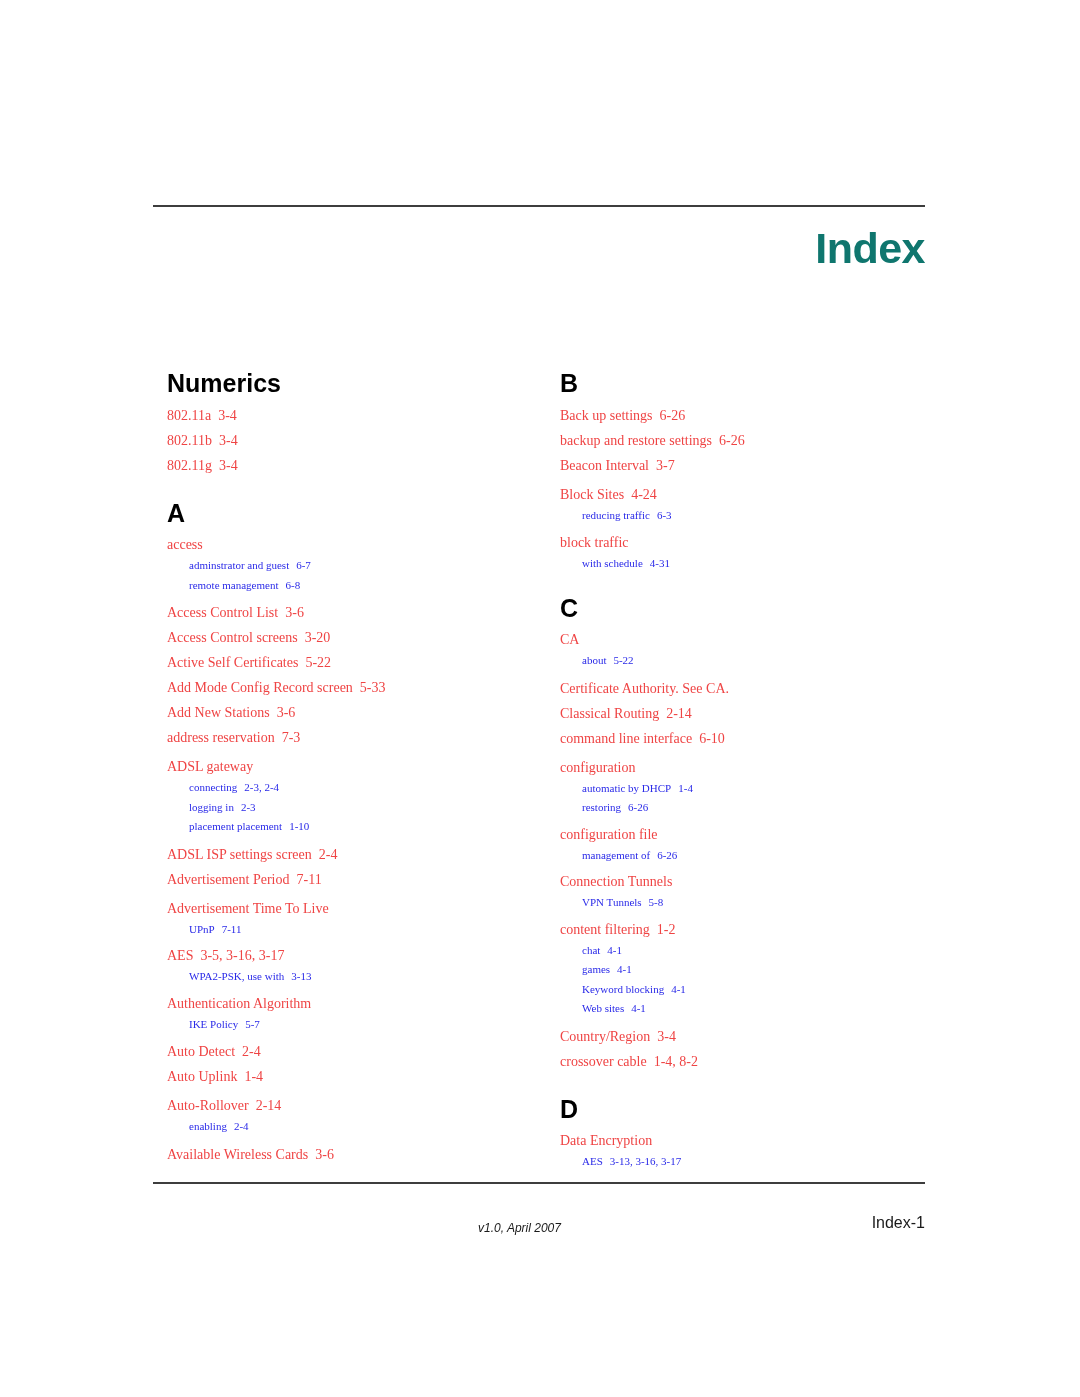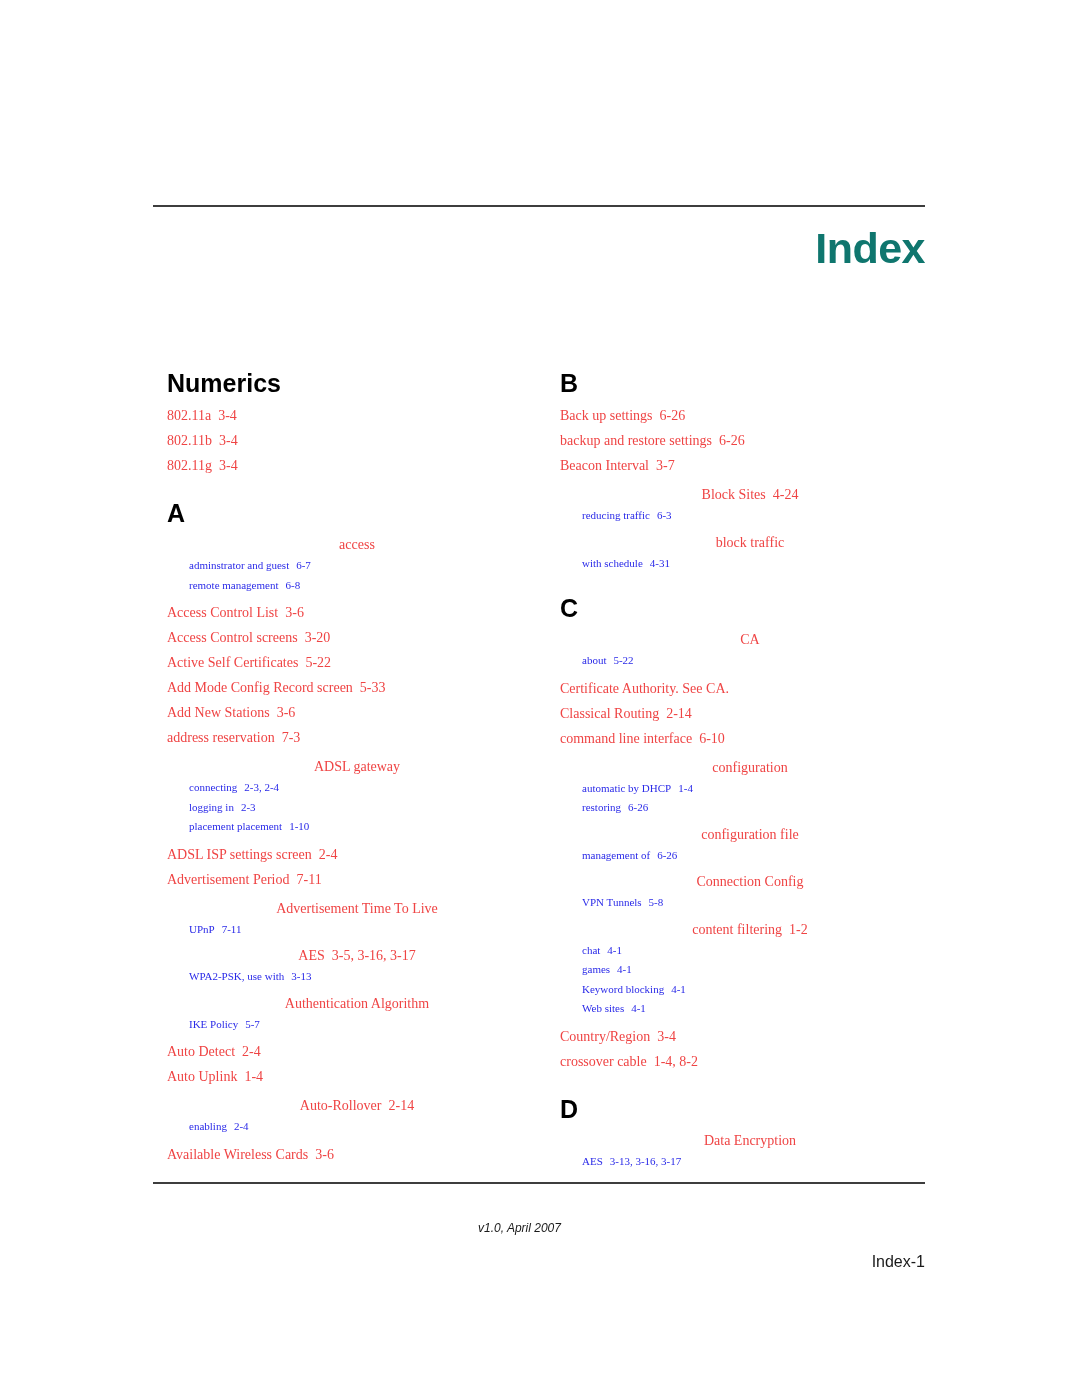--- a/index.html
+++ b/index.html
@@ -103,21 +103,20 @@
     color: #2a2ae8;
     padding-left: 22px;
     white-space: nowrap;
   }
   .subentry .locators {
     margin-left: 7px;
   }
   
   .entry.has-subs {
     line-height: 23px;
-    text-align: center;
   }
   .subentries + .entry,
   .subentry:last-child {
     
   }
   .entry-group + .entry-group {
     margin-top: 5px;
   }
   .entry-group.plain + .entry-group.plain {
     margin-top: 0;
@@ -128,21 +127,21 @@
     position: absolute;
     left: 153px;
     top: 1182px;
     width: 772px;
     height: 2px;
     background: #3d3d3d;
   }
   .folio {
     position: absolute;
     left: 153px;
-    top: 1251px;
+    top: 1212px;
     width: 772px;
     text-align: right;
     font-family: "Liberation Sans", "DejaVu Sans", sans-serif;
     font-size: 16px;
     line-height: 22px;
     color: #1a1a1a;
   }
   .revision {
     position: absolute;
     left: 478px;
@@ -308,21 +307,21 @@
                 <li class="subentry"><span>restoring</span><span class="locators">6-26</span></li>
               </ul>
             </li>
             <li class="entry-group">
               <div class="entry has-subs"><span>configuration file</span></div>
               <ul class="subentries">
                 <li class="subentry"><span>management of</span><span class="locators">6-26</span></li>
               </ul>
             </li>
             <li class="entry-group">
-              <div class="entry has-subs"><span>Connection Config</span></div>
+              <div class="entry has-subs"><span>Connection Tunnels</span></div>
               <ul class="subentries">
                 <li class="subentry"><span>VPN Tunnels</span><span class="locators">5-8</span></li>
               </ul>
             </li>
             <li class="entry-group">
               <div class="entry has-subs"><span>content filtering</span><span class="locators">1-2</span></div>
               <ul class="subentries">
                 <li class="subentry"><span>chat</span><span class="locators">4-1</span></li>
                 <li class="subentry"><span>games</span><span class="locators">4-1</span></li>
                 <li class="subentry"><span>Keyword blocking</span><span class="locators">4-1</span></li>

